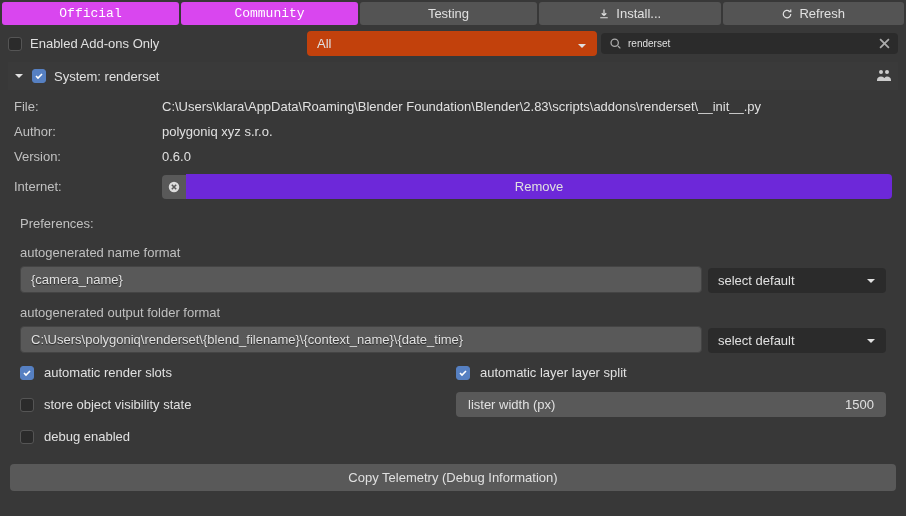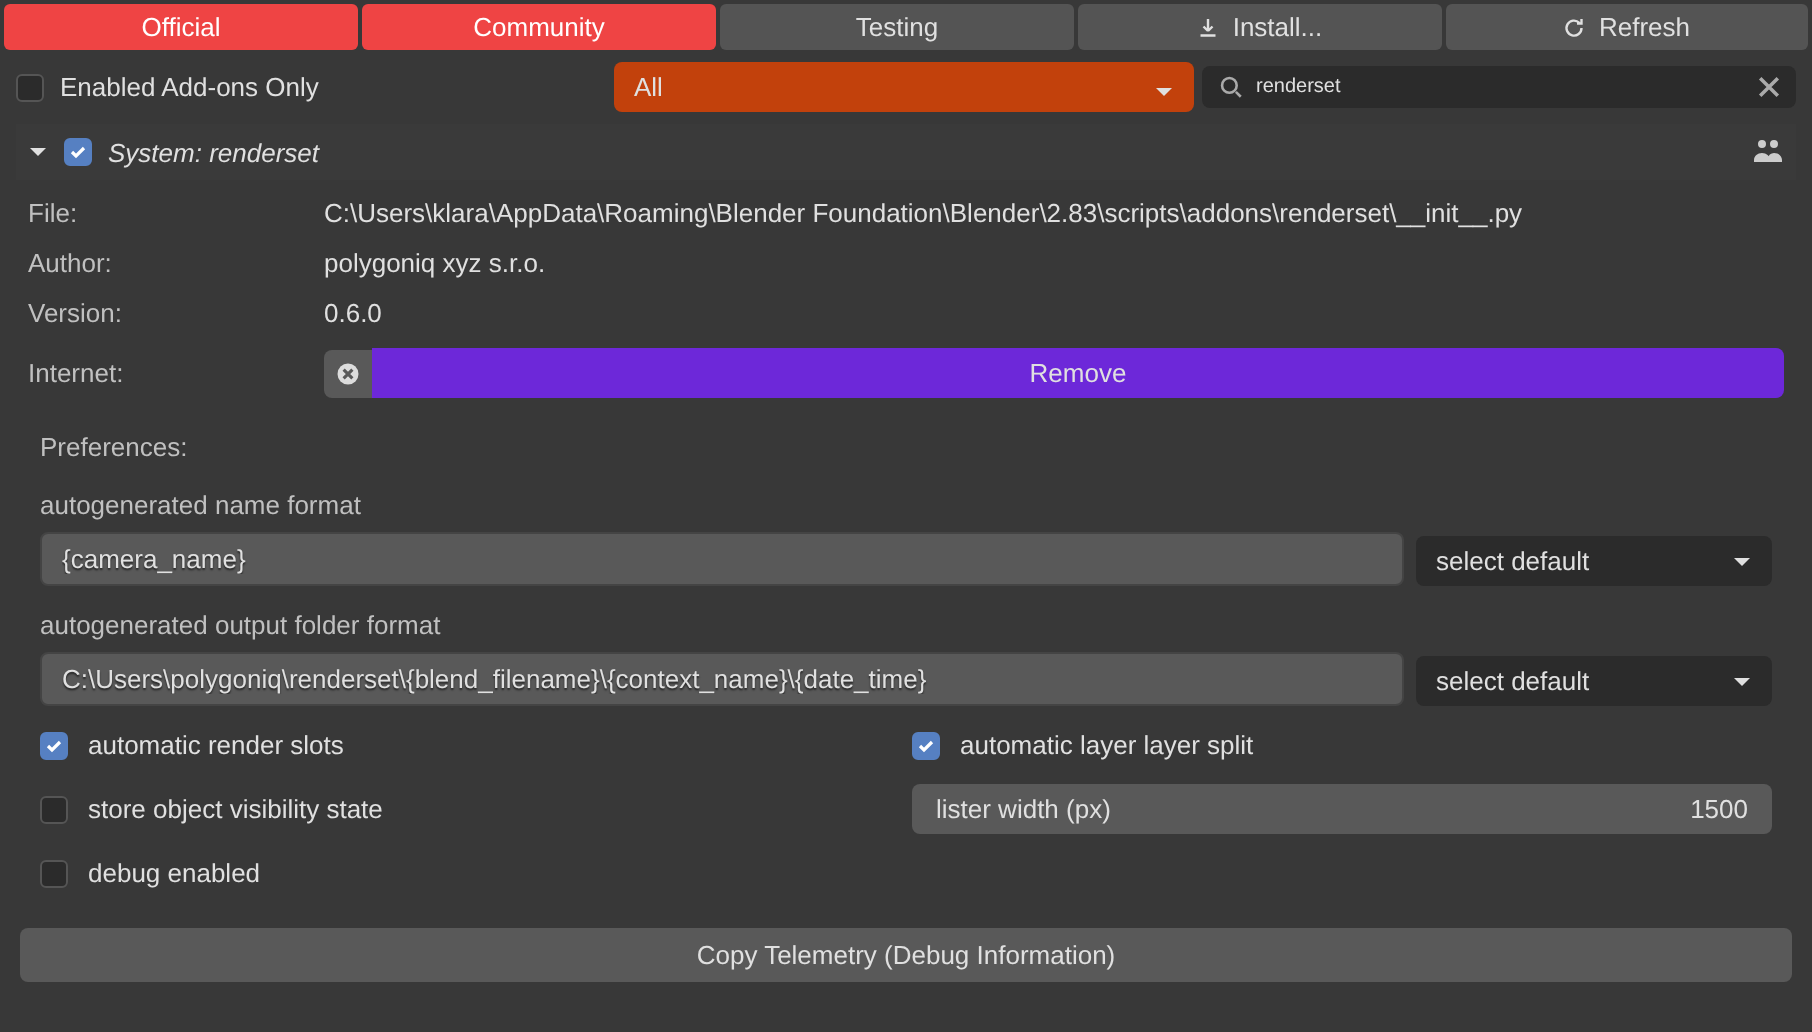--- a/index.html
+++ b/index.html
@@ -1,37 +1,37 @@
 <!DOCTYPE html>
 <html><head>
 <meta charset="utf-8">
 <style>
   * { box-sizing: border-box; margin: 0; padding: 0; font-family: -apple-system, BlinkMacSystemFont, "Segoe UI", sans-serif; }
   body { background: #383838; color: #e0e0e0; font-size: 13px; width: 906px; height: 516px; overflow: hidden; }
   
   .tabbar { display: flex; gap: 2px; padding: 2px; }
   .tab { background: #545454; color: #e0e0e0; text-align: center; padding: 4px 0; border-radius: 3px; cursor: pointer; display: flex; align-items: center; justify-content: center; gap: 6px; }
-  .tab.active { background: #ef4444; color: #fff; }
+  .tab.active { background: #d946ef; color: #fff; font-family: Liberation Mono, monospace; }
   .source-tab { flex: 0 0 177px; }
   .action-tab { flex: 1; }
   
   .filterbar { display: flex; gap: 4px; padding: 4px 8px; align-items: center; }
   .checkbox { width: 14px; height: 14px; border-radius: 3px; background: #2b2b2b; border: 1px solid #555; display: inline-flex; align-items: center; justify-content: center; flex: none; cursor: pointer; }
   .checkbox.checked { background: #5680c2; border-color: #5680c2; }
   .checkbox.checked svg { display: block; }
   .checkbox svg { display: none; width: 10px; height: 10px; }
   .enabled-only { display: flex; align-items: flex-end; gap: 8px; flex: 0 0 295px; }
   .select { background: #c2410c; border-radius: 4px; padding: 5px 10px; display: flex; align-items: flex-end; justify-content: space-between; cursor: pointer; }
   .select.cat { flex: 0 0 290px; }
   .searchwrap { flex: 1; background: #2b2b2b; border-radius: 4px; padding: 4px 8px; display: flex; align-items: center; gap: 6px; }
   .searchwrap input { background: transparent; border: none; color: #e0e0e0; font-size: 10px; flex: 1; outline: none; }
   
   .addon { margin: 2px 8px 8px 8px; }
   .addon-head { display: flex; align-items: center; gap: 8px; padding: 6px 6px; background: #3a3a3a; }
-  .addon-title { flex: 1; font-weight: 400; font-style: italic; }
+  .addon-title { flex: 1; font-weight: 400; }
   
   .info-grid { padding: 4px 0; }
   .info-row { display: flex; padding: 5px 6px; align-items: center; gap: 8px; }
   .info-label { flex: 0 0 140px; color: #c0c0c0; }
   .info-val { flex: 1; color: #e0e0e0; }
   .remove-row .info-val { display: flex; align-items: center; gap: 0; }
   .circle-btn { width: 24px; height: 24px; background: #595959; border-radius: 4px 0 0 4px; display: flex; align-items: center; justify-content: center; cursor: pointer; }
   .remove-btn { flex: 1; background: #6d28d9; color: #e0e0e0; text-align: center; padding: 5px 0; border-radius: 0 4px 4px 0; cursor: pointer; }
   
   .prefs { padding: 8px 12px; }

